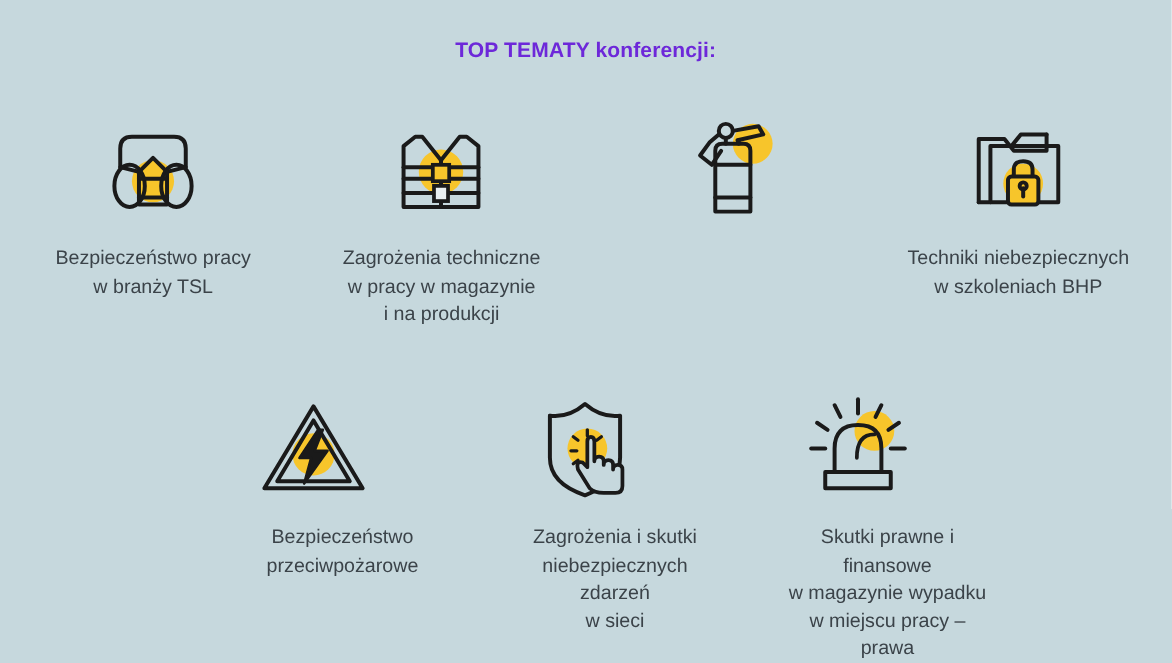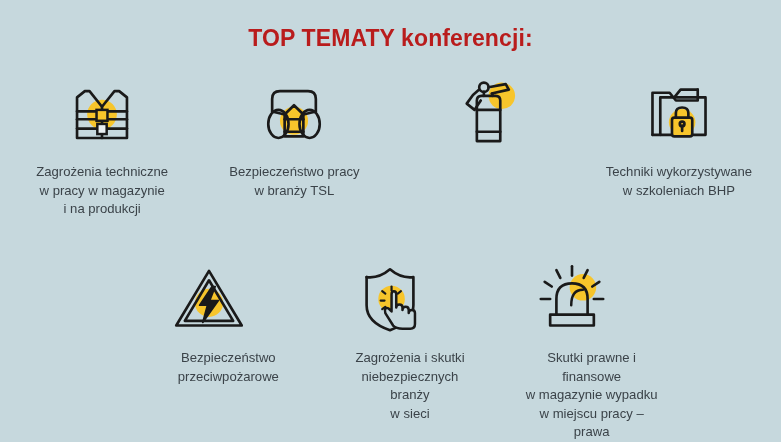--- a/index.html
+++ b/index.html
@@ -18,23 +18,23 @@
     height: 442px;
     background: #c6d8dd;
     box-sizing: border-box;
   }
   #slide-title {
     position: absolute;
     top: 25px;
     left: 0;
     width: 781px;
     text-align: center;
-    font-size: 23px;
+    font-size: 14px;
     font-weight: bold;
-    color: #b91c1c;
+    color: #6d28d9;
     letter-spacing: 0.1px;
   }
 
   .row {
     position: absolute;
     display: flex;
     left: 0;
     width: 781px;
     box-sizing: border-box;
   }
@@ -73,58 +73,58 @@
   #row-2 .topic-label { font-size: 13.1px; margin-left: 39px; }
 </style>
 </head>
 <body>
 
 <div id="slide">
 
   <div id="slide-title">TOP TEMATY konferencji:</div>
 
   <div class="row" id="row-1">
-
-    <div class="topic-card">
-      <div class="topic-icon">
-        <svg width="78" height="78" viewBox="0 0 100 100">
-          <circle cx="50" cy="52" r="19" fill="#f7c52b"></circle>
-          <g fill="none" stroke="#1a1a1a" stroke-width="3.4" stroke-linejoin="round" stroke-linecap="round">
-            <path d="M28 22 L34 22 L50 42 L66 22 L72 22 L82 30 L82 82 L18 82 L18 30 Z"></path>
-            <line x1="18" y1="48" x2="82" y2="48"></line>
-            <line x1="18" y1="58" x2="82" y2="58"></line>
-            <line x1="18" y1="70" x2="82" y2="70"></line>
-            <line x1="50" y1="42" x2="50" y2="82"></line>
-          </g>
-          <rect x="43" y="46" width="14" height="14" fill="#f7c52b" stroke="#1a1a1a" stroke-width="3.2"></rect>
-          <rect x="44" y="64" width="12" height="13" fill="#e9eff1" stroke="#1a1a1a" stroke-width="3.2"></rect>
-        </svg>
-      </div>
-      <div class="topic-label">Zagrożenia techniczne
-w pracy w magazynie
-i na produkcji</div>
-    </div>
 
     <div class="topic-card">
       <div class="topic-icon">
         <svg width="80" height="78" viewBox="0 0 100 100">
           <circle cx="50" cy="60" r="18" fill="#f7c52b"></circle>
           <g fill="none" stroke="#1a1a1a" stroke-width="3.4" stroke-linejoin="round" stroke-linecap="round">
             <path d="M22 48 L22 32 Q22 22 32 22 L68 22 Q78 22 78 32 L78 48"></path>
             <path d="M22 48 L38 52 L50 40 L62 52 L78 48"></path>
             <ellipse cx="30" cy="64" rx="13" ry="18"></ellipse>
             <ellipse cx="70" cy="64" rx="13" ry="18"></ellipse>
             <path d="M38 52 L38 80 L62 80 L62 52"></path>
             <line x1="38" y1="58" x2="62" y2="58"></line>
             <line x1="38" y1="74" x2="62" y2="74"></line>
           </g>
         </svg>
       </div>
       <div class="topic-label">Bezpieczeństwo pracy
 w branży TSL</div>
+    </div>
+
+    <div class="topic-card">
+      <div class="topic-icon">
+        <svg width="78" height="78" viewBox="0 0 100 100">
+          <circle cx="50" cy="52" r="19" fill="#f7c52b"></circle>
+          <g fill="none" stroke="#1a1a1a" stroke-width="3.4" stroke-linejoin="round" stroke-linecap="round">
+            <path d="M28 22 L34 22 L50 42 L66 22 L72 22 L82 30 L82 82 L18 82 L18 30 Z"></path>
+            <line x1="18" y1="48" x2="82" y2="48"></line>
+            <line x1="18" y1="58" x2="82" y2="58"></line>
+            <line x1="18" y1="70" x2="82" y2="70"></line>
+            <line x1="50" y1="42" x2="50" y2="82"></line>
+          </g>
+          <rect x="43" y="46" width="14" height="14" fill="#f7c52b" stroke="#1a1a1a" stroke-width="3.2"></rect>
+          <rect x="44" y="64" width="12" height="13" fill="#e9eff1" stroke="#1a1a1a" stroke-width="3.2"></rect>
+        </svg>
+      </div>
+      <div class="topic-label">Zagrożenia techniczne
+w pracy w magazynie
+i na produkcji</div>
     </div>
 
     <div class="topic-card">
       <div class="topic-icon">
         <svg width="78" height="78" viewBox="0 0 100 100">
           <circle cx="69" cy="28" r="17" fill="#f7c52b"></circle>
           <g fill="none" stroke="#1a1a1a" stroke-width="3.4" stroke-linejoin="round" stroke-linecap="round">
             <path d="M37 34 L37 86 L67 86 L67 34 Q67 28 61 28 L43 28 Q37 28 37 34 Z"></path>
             <line x1="37" y1="46" x2="67" y2="46"></line>
             <line x1="37" y1="74" x2="67" y2="74"></line>
@@ -148,21 +148,21 @@
           </g>
           <circle cx="54" cy="62" r="17" fill="#f7c52b"></circle>
           <g fill="none" stroke="#1a1a1a" stroke-width="3.4" stroke-linejoin="round" stroke-linecap="round">
             <path d="M46 56 L46 50 Q46 43 54 43 Q62 43 62 50 L62 56"></path>
             <rect x="41" y="56" width="26" height="24" rx="3" fill="#f7c52b"></rect>
             <circle cx="54" cy="64" r="3"></circle>
             <line x1="54" y1="66" x2="54" y2="73"></line>
           </g>
         </svg>
       </div>
-      <div class="topic-label">Techniki wykorzystywane
+      <div class="topic-label">Techniki niebezpiecznych
 w szkoleniach BHP</div>
     </div>
 
   </div>
 
   <div class="row" id="row-2">
 
     <div class="topic-card">
       <div class="topic-icon">
         <svg width="80" height="78" viewBox="0 0 100 100">
@@ -194,21 +194,21 @@
             <line x1="40" y1="63" x2="44" y2="60"></line>
           </g>
           <g fill="#c6d8dd" stroke="#1a1a1a" stroke-width="3.2" stroke-linejoin="round" stroke-linecap="round">
             <path d="M52 44 L52 66 L48 62 Q42 60 44 68 L54 84 Q58 88 66 88 L76 88 Q82 88 82 82
                      L82 68 Q82 64 78 64 Q74 64 74 68 L74 64 Q74 60 70 60 Q66 60 66 64
                      L66 61 Q66 57 62 57 Q58 57 58 61 L58 44 Q58 40 55 40 Q52 40 52 44 Z"></path>
           </g>
         </svg>
       </div>
       <div class="topic-label">Zagrożenia i skutki
-niebezpiecznych branży
+niebezpiecznych zdarzeń
 w sieci</div>
     </div>
 
     <div class="topic-card">
       <div class="topic-icon">
         <svg width="86" height="78" viewBox="0 0 100 100">
           <circle cx="64" cy="35" r="17" fill="#f7c52b"></circle>
           <g fill="none" stroke="#1a1a1a" stroke-width="3.4" stroke-linejoin="round" stroke-linecap="round">
             <path d="M30 70 L30 50 Q30 30 50 30 Q70 30 70 50 L70 70"></path>
             <rect x="22" y="70" width="56" height="14"></rect>

